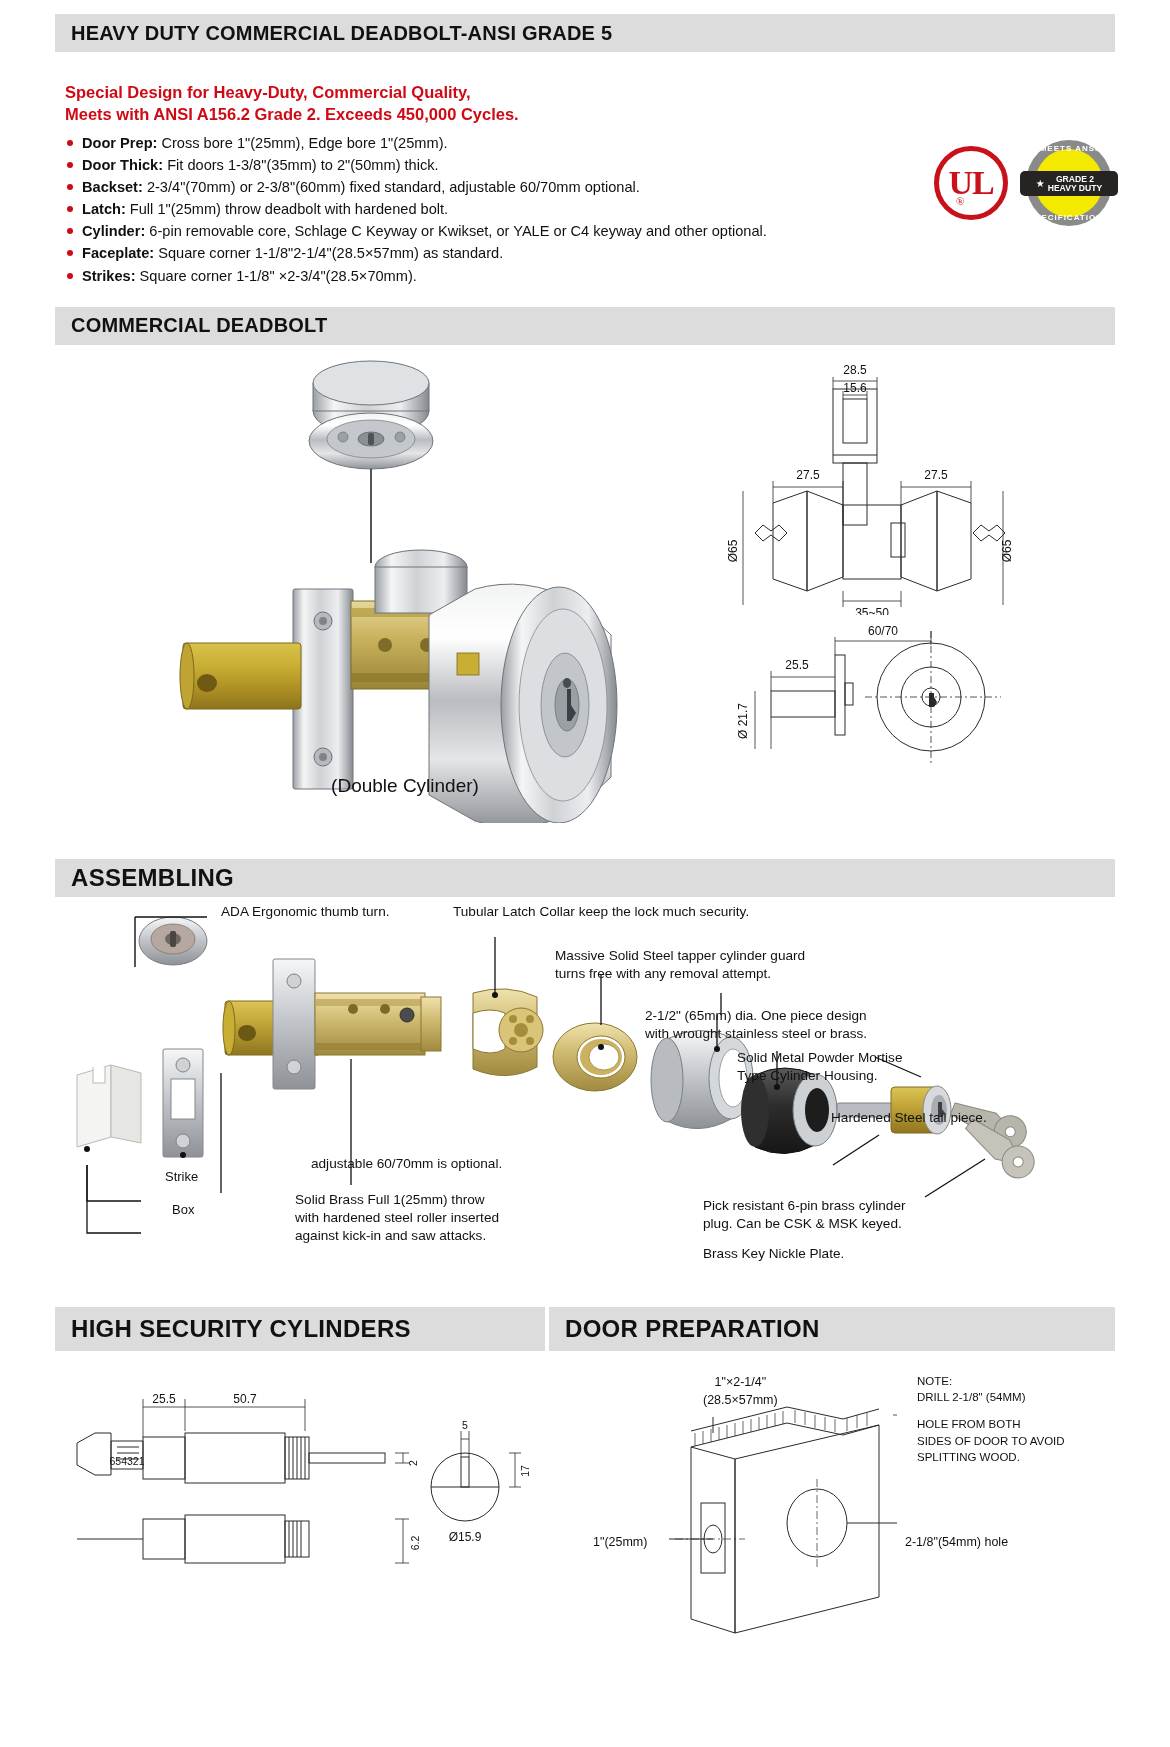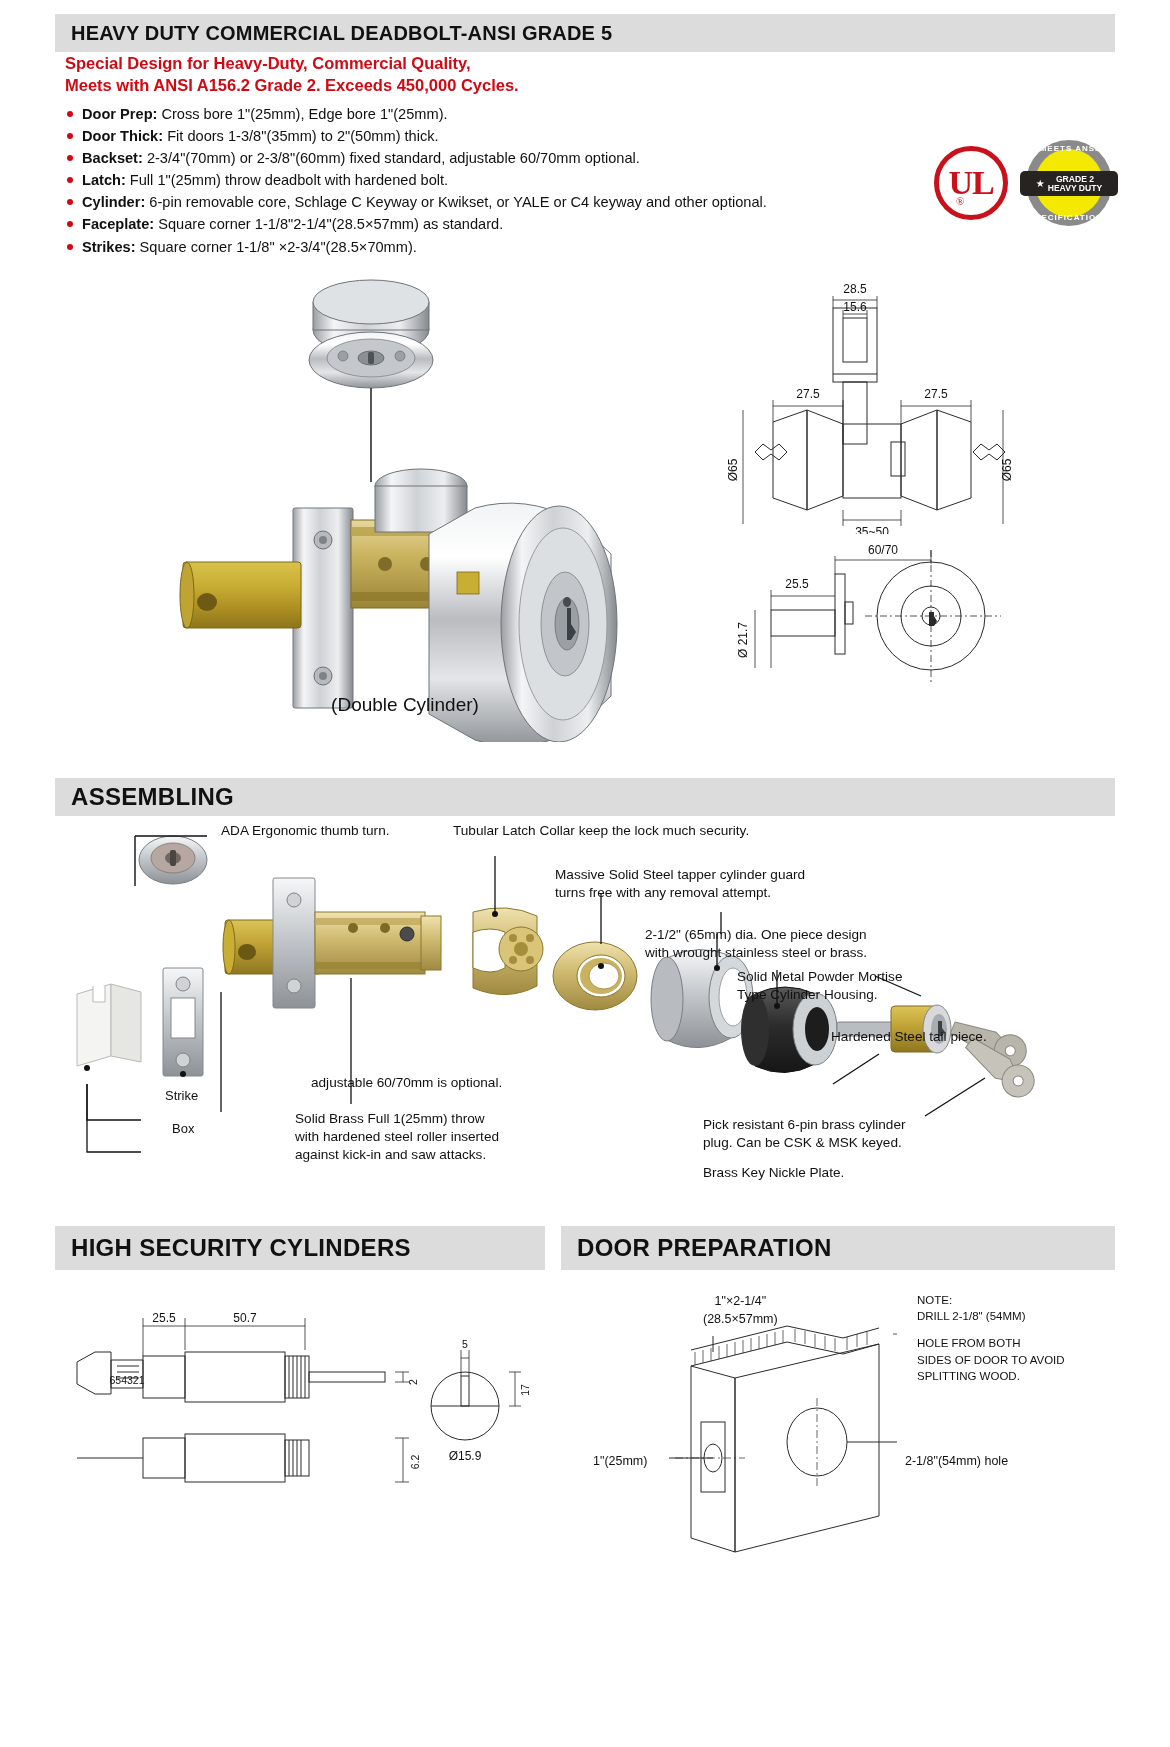--- a/index.html
+++ b/index.html
@@ -27,21 +27,21 @@
     margin:0;
     font-size:20px;
     font-weight:bold;
     letter-spacing:0.2px;
     color:#111;
     font-family:"Liberation Sans", sans-serif;
   }
   .bar h2.big { font-size:24px; letter-spacing:0.3px; }
 
   
-  .intro { padding:0 8px 6px 10px; }
+  .intro { padding:29px 8px 6px 10px; }
   .redline {
     color:#cf0a14; font-weight:bold; font-size:16.5px; line-height:1.35;
     margin:0 0 6px 0;
   }
   ul.specs { list-style:none; margin:0; padding:0; }
   ul.specs li {
     font-size:14.6px; line-height:1.52; position:relative; padding-left:17px;
     color:#111;
   }
   ul.specs li::before {
@@ -141,20 +141,23 @@
       <div class="banner">
         <span class="star">★</span>
         <span class="bl">
           <span>GRADE 2</span><br>
           <span>HEAVY DUTY</span>
         </span>
       </div>
     </div>
   </div>
 
+  <div class="bar">
+    <h2>COMMERCIAL DEADBOLT</h2>
+  </div>
 
   <div class="stage" style="height:500px;">
 
     <svg width="620" height="470" style="position:absolute;left:0;top:8px;">
       <defs>
         <linearGradient id="steel" x1="0" y1="0" x2="0" y2="1">
           <stop offset="0%" stop-color="#f2f3f4"></stop>
             <stop offset="22%" stop-color="#ffffff"></stop>
           <stop offset="48%" stop-color="#b9bcc0"></stop>
             <stop offset="72%" stop-color="#e4e6e8"></stop>
@@ -455,21 +458,21 @@
       <div>with hardened steel roller inserted</div>
       <div>against kick-in and saw attacks.</div>
     </div>
     <div class="ann" style="left:648px;top:300px;">
       <div>Pick resistant 6-pin brass cylinder</div>
       <div>plug. Can be CSK &amp; MSK keyed.</div>
     </div>
     <div class="ann" style="left:648px;top:348px;">Brass Key Nickle Plate.</div>
   </div>
 
-  <div style="display:flex; gap:16px; margin-top:10px;">
+  <div style="display:flex; gap:4px; margin-top:10px;">
     <div class="bar tall" style="flex:0 0 490px; margin-top:0;">
       <h2 class="big">HIGH SECURITY CYLINDERS</h2>
     </div>
     <div class="bar tall" style="flex:1 1 auto; margin-top:0;">
       <h2 class="big">DOOR PREPARATION</h2>
     </div>
   </div>
 
   <div class="stage" style="height:290px;">
 

